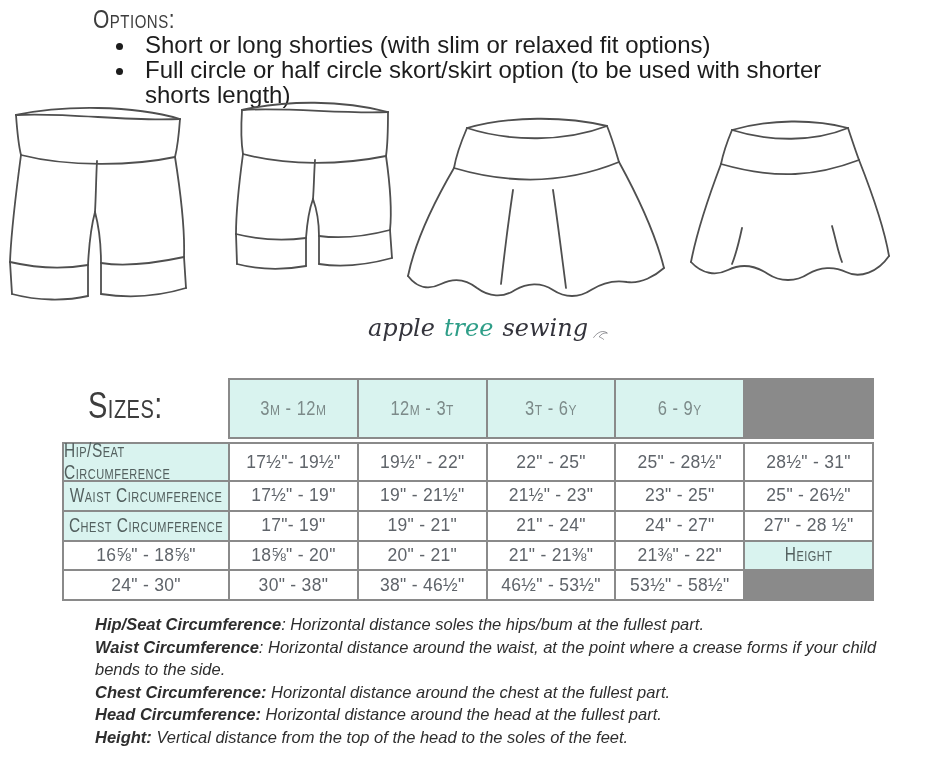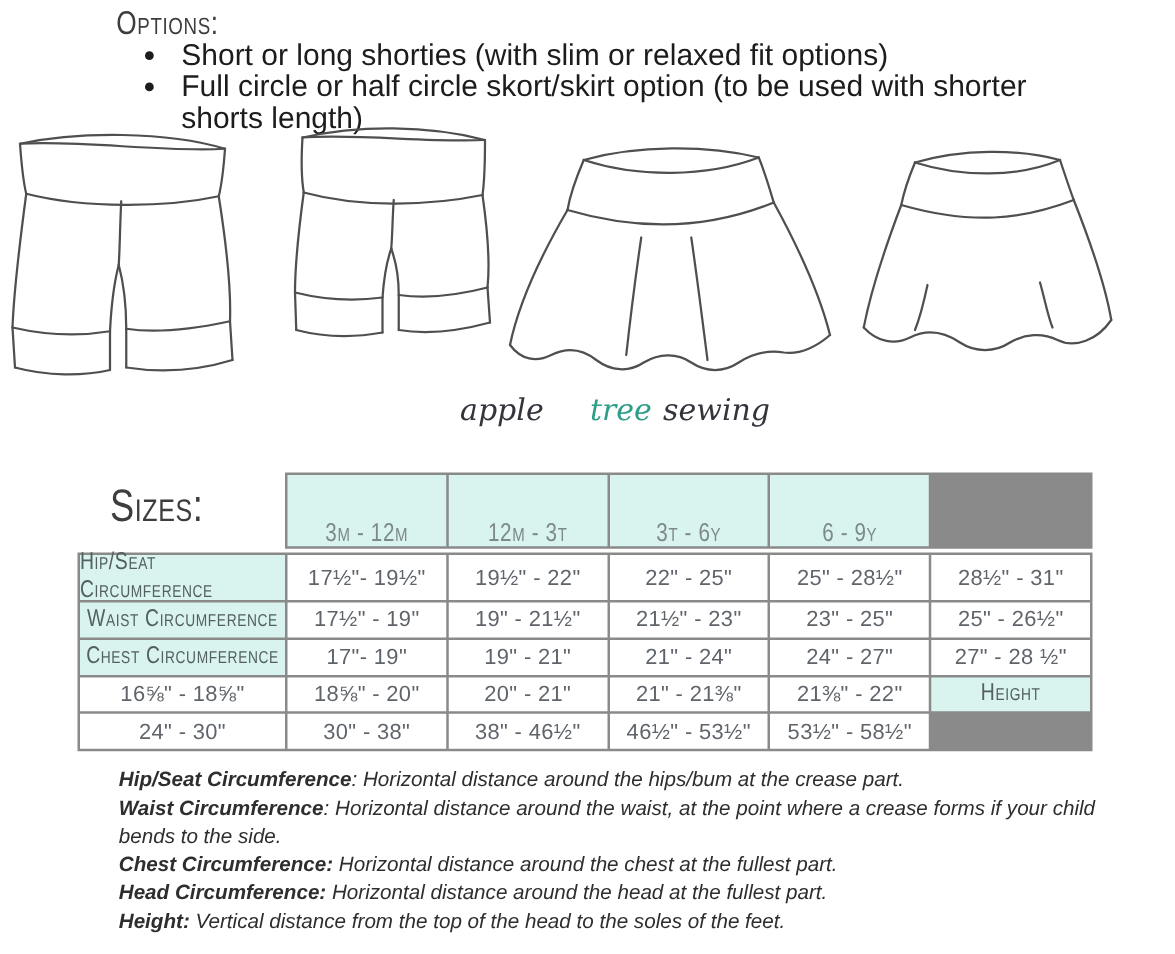--- a/index.html
+++ b/index.html
@@ -19,31 +19,31 @@
   .options-heading{position:absolute; left:93px; top:8px; font-size:21px; color:var(--heading-text);}
   .bullets{position:absolute; left:137px; top:32px; width:720px; list-style:disc;
            font-size:24px; line-height:25px; color:var(--body-text);}
   .bullets li{padding-left:8px;}
   .sketch{position:absolute;}
   .sketch path{stroke:var(--sketch); fill:none; stroke-width:1.8; stroke-linecap:round; stroke-linejoin:round;}
 
   .logo{position:absolute; left:368px; top:298px; width:240px; height:60px;
         display:flex; align-items:center; gap:9px;
         font-family:"DejaVu Serif", serif; font-style:italic; font-size:24px; color:var(--logo-text);}
-  .logo .accent{color:var(--logo-accent);margin-left:28px;}
+  .logo .accent{color:var(--logo-accent);}
   .logo .swash{margin-left:-4px; margin-top:14px;}
   .logo .swash path{stroke:var(--logo-text); fill:none; stroke-width:1.6; stroke-linecap:round;}
 
   .sizes-label{position:absolute; left:88px; top:390px; font-size:29px; color:var(--heading-text);}
 
   
   .col-headers{position:absolute; left:228px; top:378px; width:646px; height:61px;
                display:grid; grid-template-columns:repeat(5,1fr); gap:2px; padding:2px;
                background:var(--border);}
-  .hcell{background:var(--mint); display:flex; align-items:flex-end; justify-content:center;
+  .hcell{background:var(--mint); display:flex; align-items:center; justify-content:center;
          font-size:16.5px; color:var(--colhead-text);}
 
   .body-table{position:absolute; left:62px; top:442px; width:812px; height:159px;
               display:grid; grid-template-columns:164px repeat(5,1fr);
               grid-auto-rows:1fr; gap:2px; padding:2px; background:var(--border);}
   .lcell{background:var(--mint); display:flex; align-items:center; justify-content:center;
          font-size:15.5px; color:var(--label-text);}
   .vcell{background:#ffffff; display:flex; align-items:center; justify-content:center;
          font-size:17.5px; color:var(--value-text); letter-spacing:.3px;}
 
@@ -245,20 +245,20 @@
       </div>
     <div class="vcell">
         <span>46½" - 53½"</span>
       </div>
     <div class="vcell">
         <span>53½" - 58½"</span>
       </div>
   </div>
 
   <div class="defs">
-    <p><b>Hip/Seat Circumference</b><span>: Horizontal distance around the hips/bum at the crease part.</span></p>
+    <p><b>Hip/Seat Circumference</b><span>: Horizontal distance soles the hips/bum at the fullest part.</span></p>
     <p><b>Waist Circumference</b><span>: Horizontal distance around the waist, at the point where a crease forms if your child bends to the side.</span></p>
     <p><b>Chest Circumference:</b><span> Horizontal distance around the chest at the fullest part.</span></p>
     <p><b>Head Circumference:</b><span> Horizontal distance around the head at the fullest part.</span></p>
     <p><b>Height:</b><span> Vertical distance from the top of the head to the soles of the feet.</span></p>
   </div>
 
 </div>
 
 </body></html>

